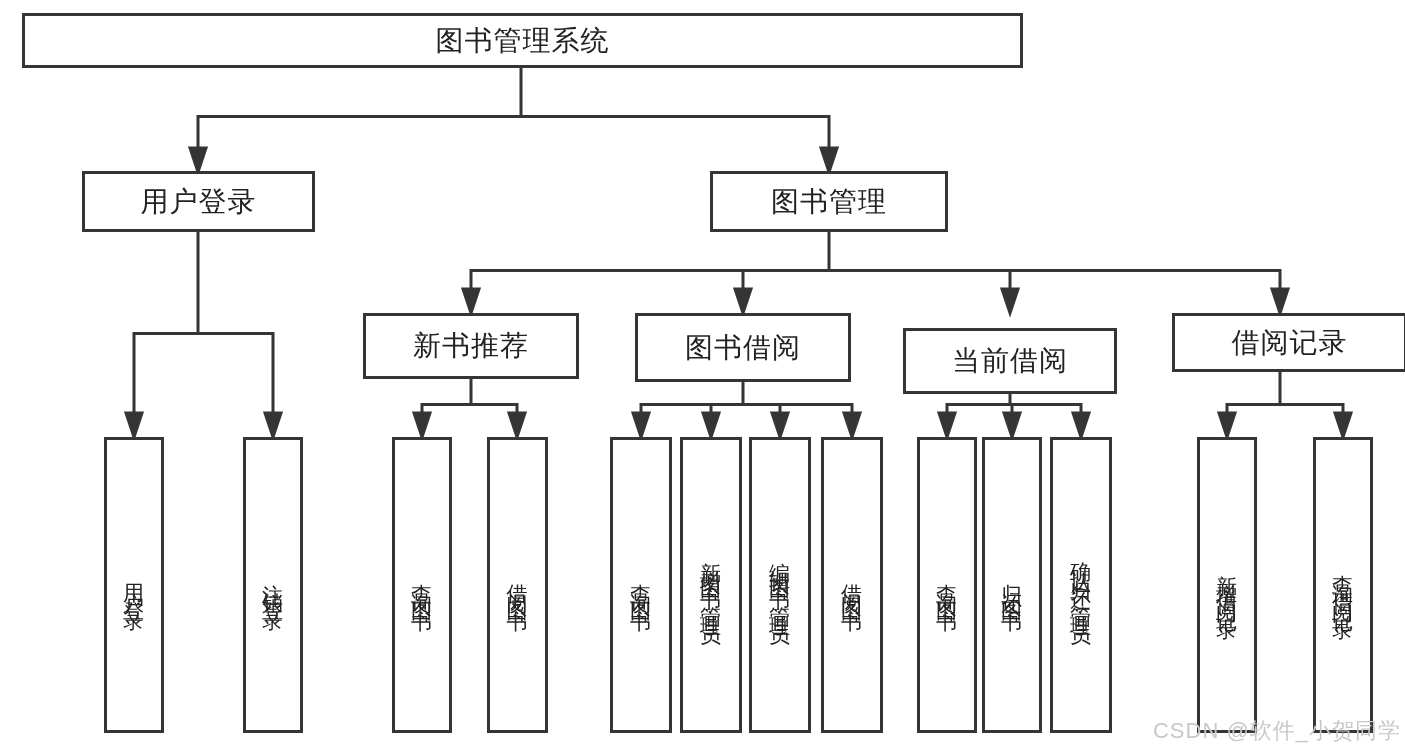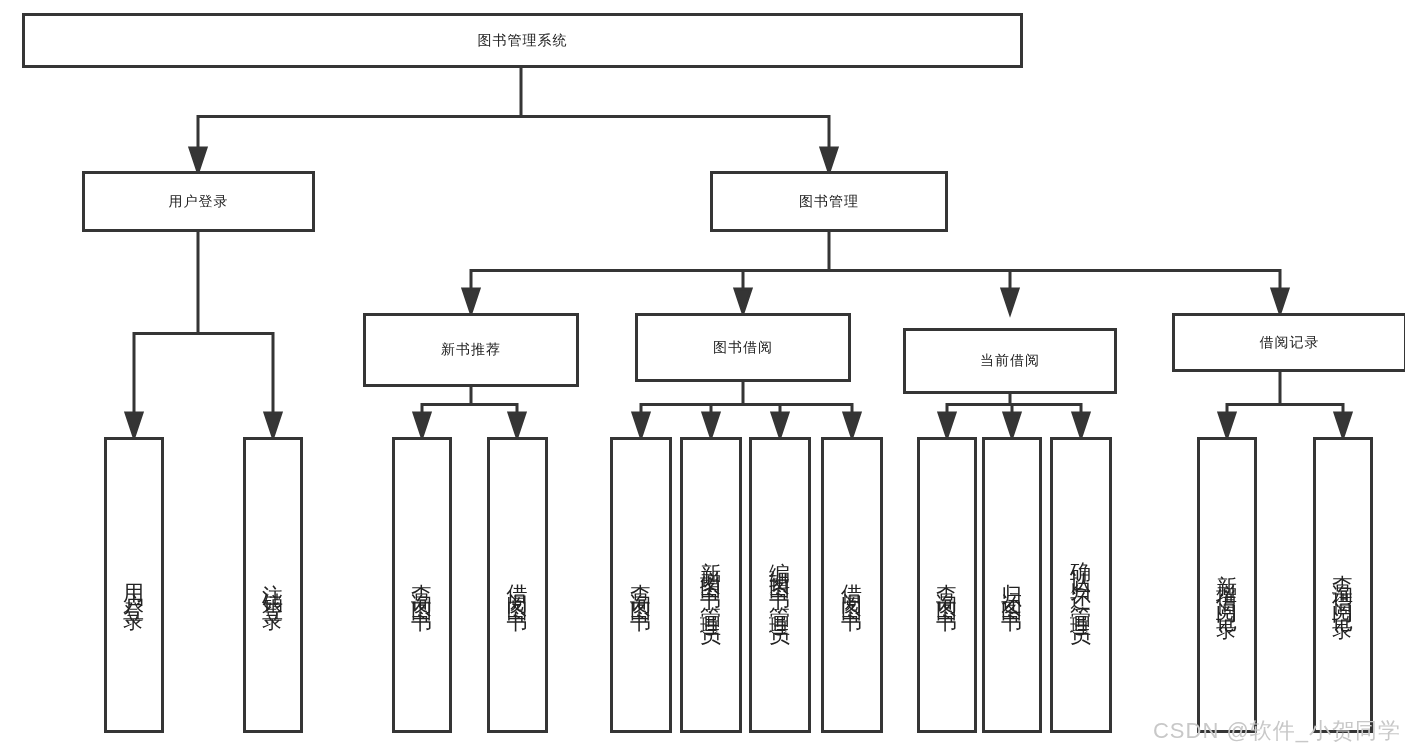--- a/index.html
+++ b/index.html
@@ -14,21 +14,21 @@
   svg.wires { position: absolute; left: 0; top: 0; pointer-events: none; }
   .node {
     position: absolute;
     box-sizing: border-box;
     border: 3px solid #353535;
     background: #ffffff;
     display: flex;
     align-items: center;
     justify-content: center;
     color: #222222;
-    font-size: 14px;
+    font-size: 28px;
     letter-spacing: 1px;
     z-index: 2;
   }
   .leaf {
     position: absolute;
     box-sizing: border-box;
     border: 3px solid #353535;
     background: #ffffff;
     top: 437px;
     height: 296px;
@@ -115,21 +115,21 @@
     <span>图书管理系统</span>
   </div>
 
   <div class="node" style="left:82px; top:171px; width:233px; height:61px;">
     <span>用户登录</span>
   </div>
   <div class="node" style="left:710px; top:171px; width:238px; height:61px;align-items:center;">
     <span>图书管理</span>
   </div>
 
-  <div class="node" style="left:363px; top:313px; width:216px; height:74px;">
+  <div class="node" style="left:363px; top:313px; width:216px; height:66px;">
     <span>新书推荐</span>
   </div>
   <div class="node" style="left:635px; top:313px; width:216px; height:69px;">
     <span>图书借阅</span>
   </div>
   <div class="node" style="left:903px; top:328px; width:214px; height:66px;">
     <span>当前借阅</span>
   </div>
   <div class="node" style="left:1172px; top:313px; width:235px; height:59px;">
     <span>借阅记录</span>

